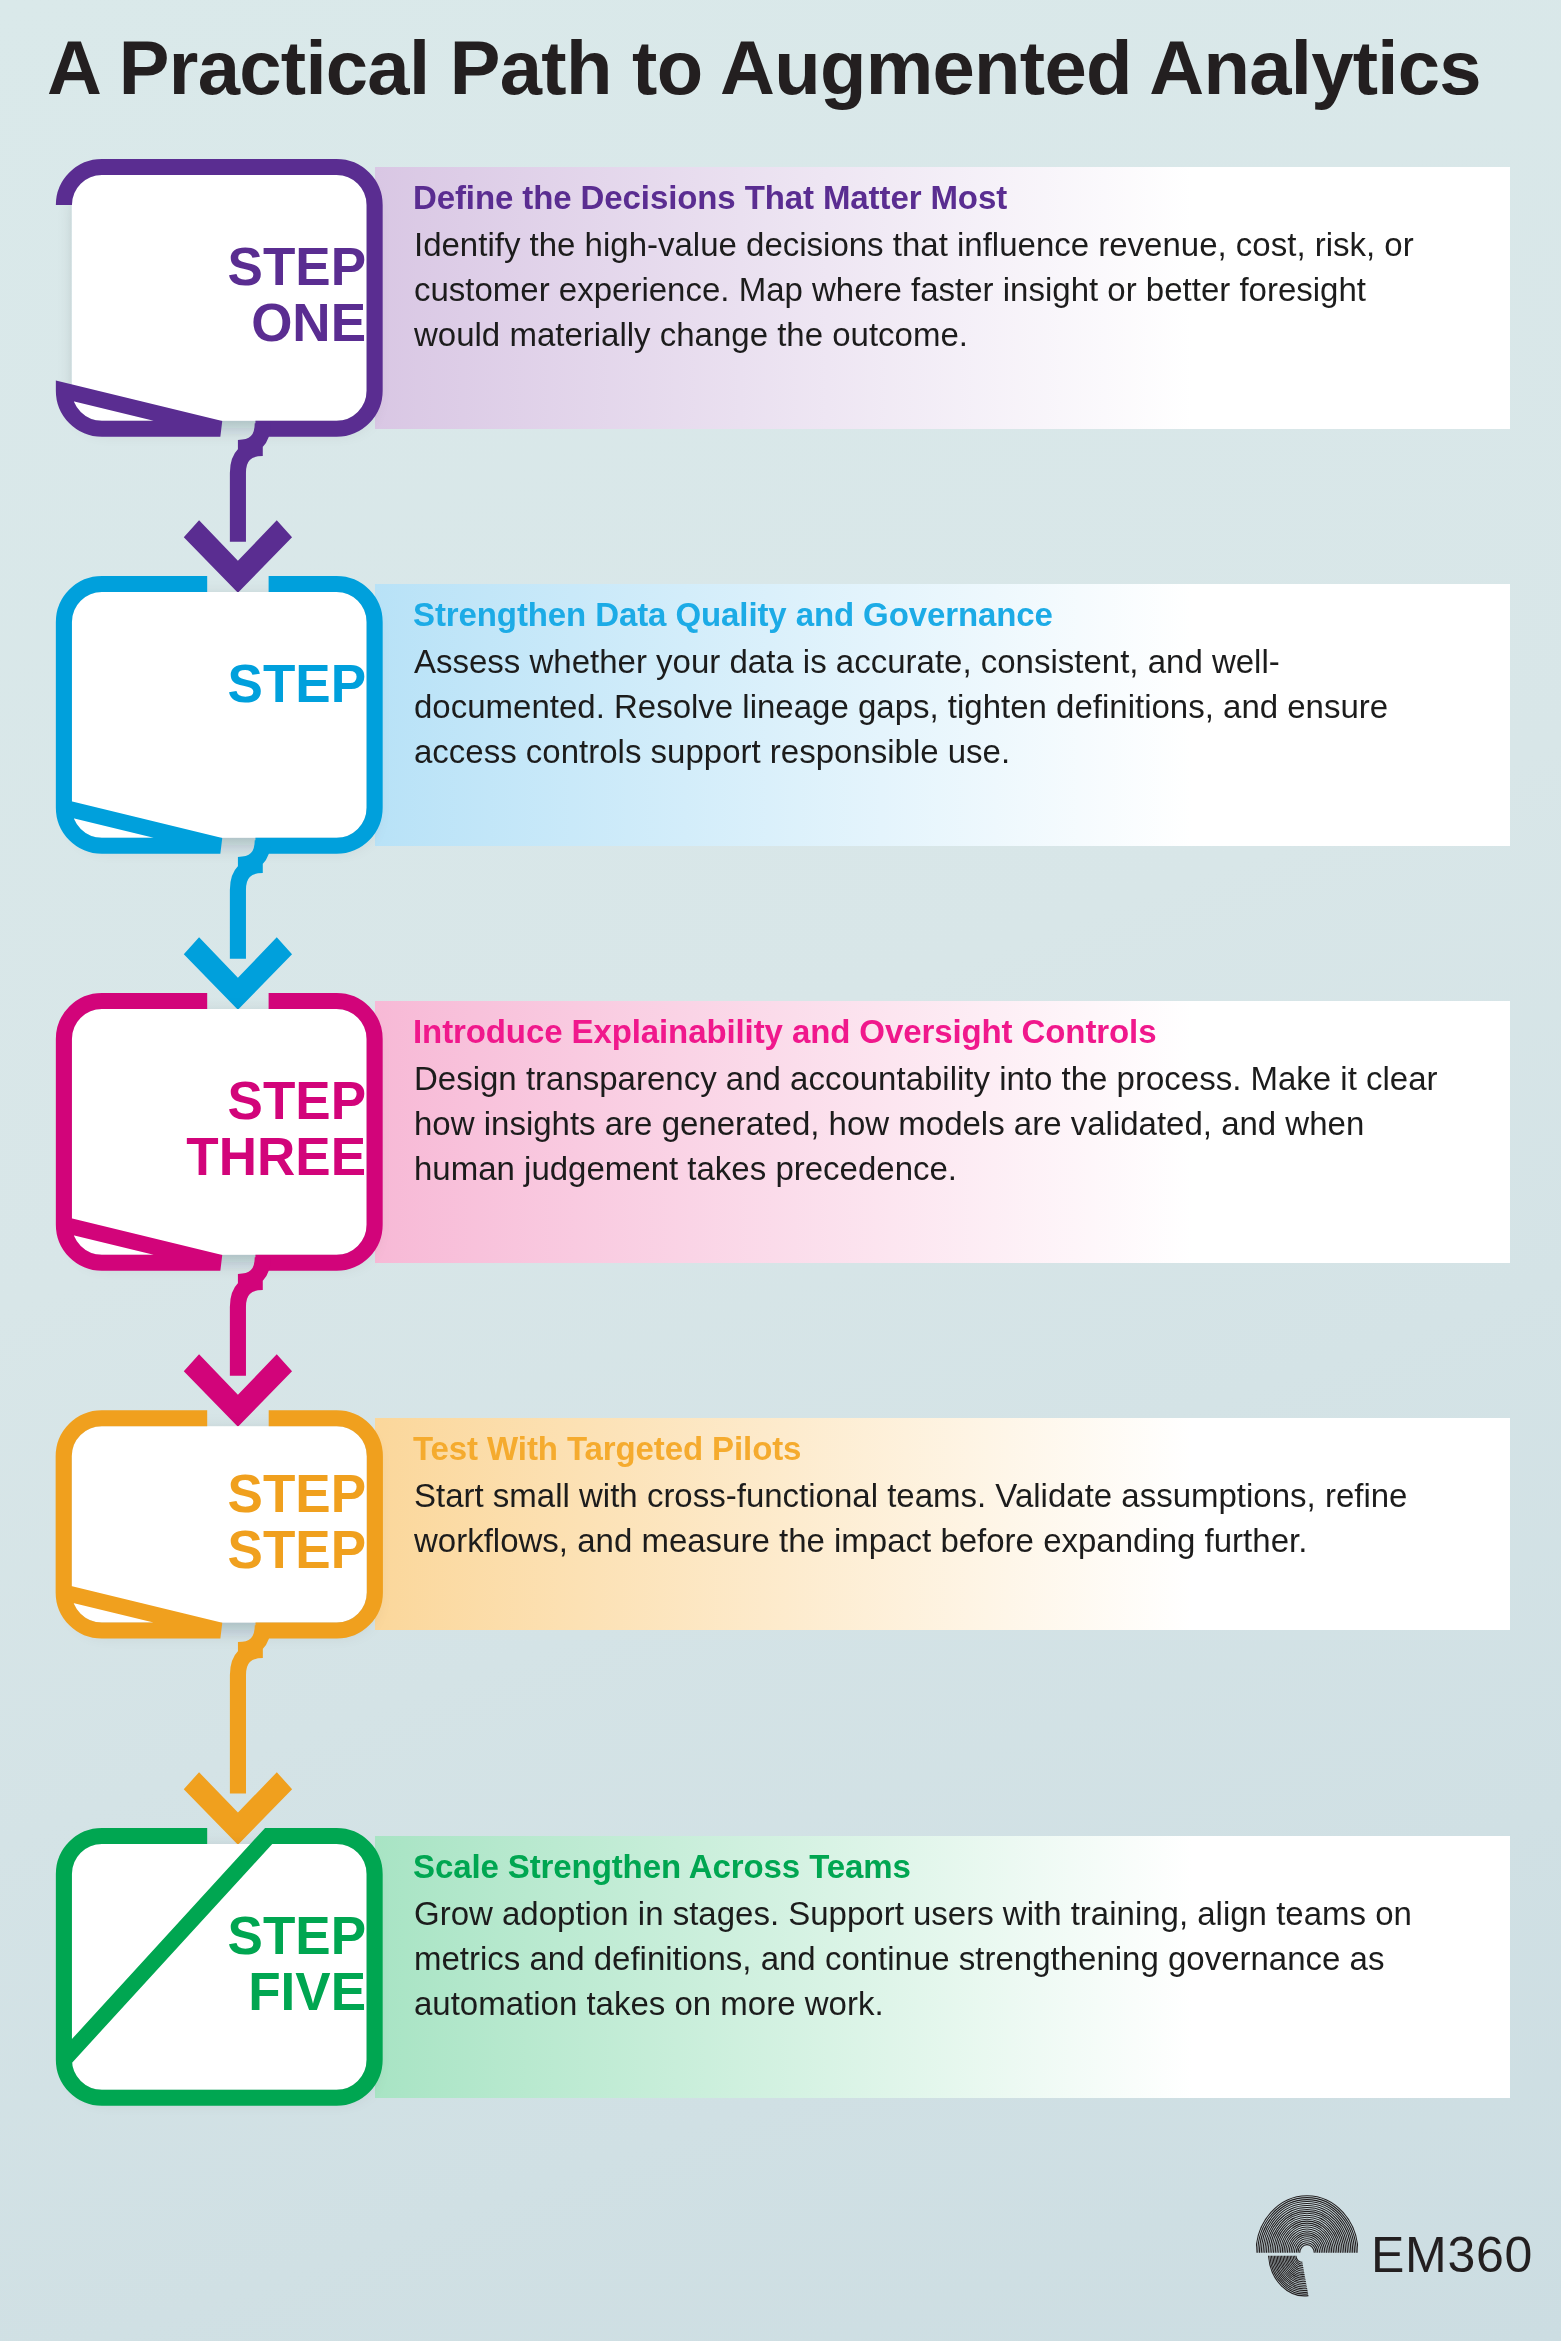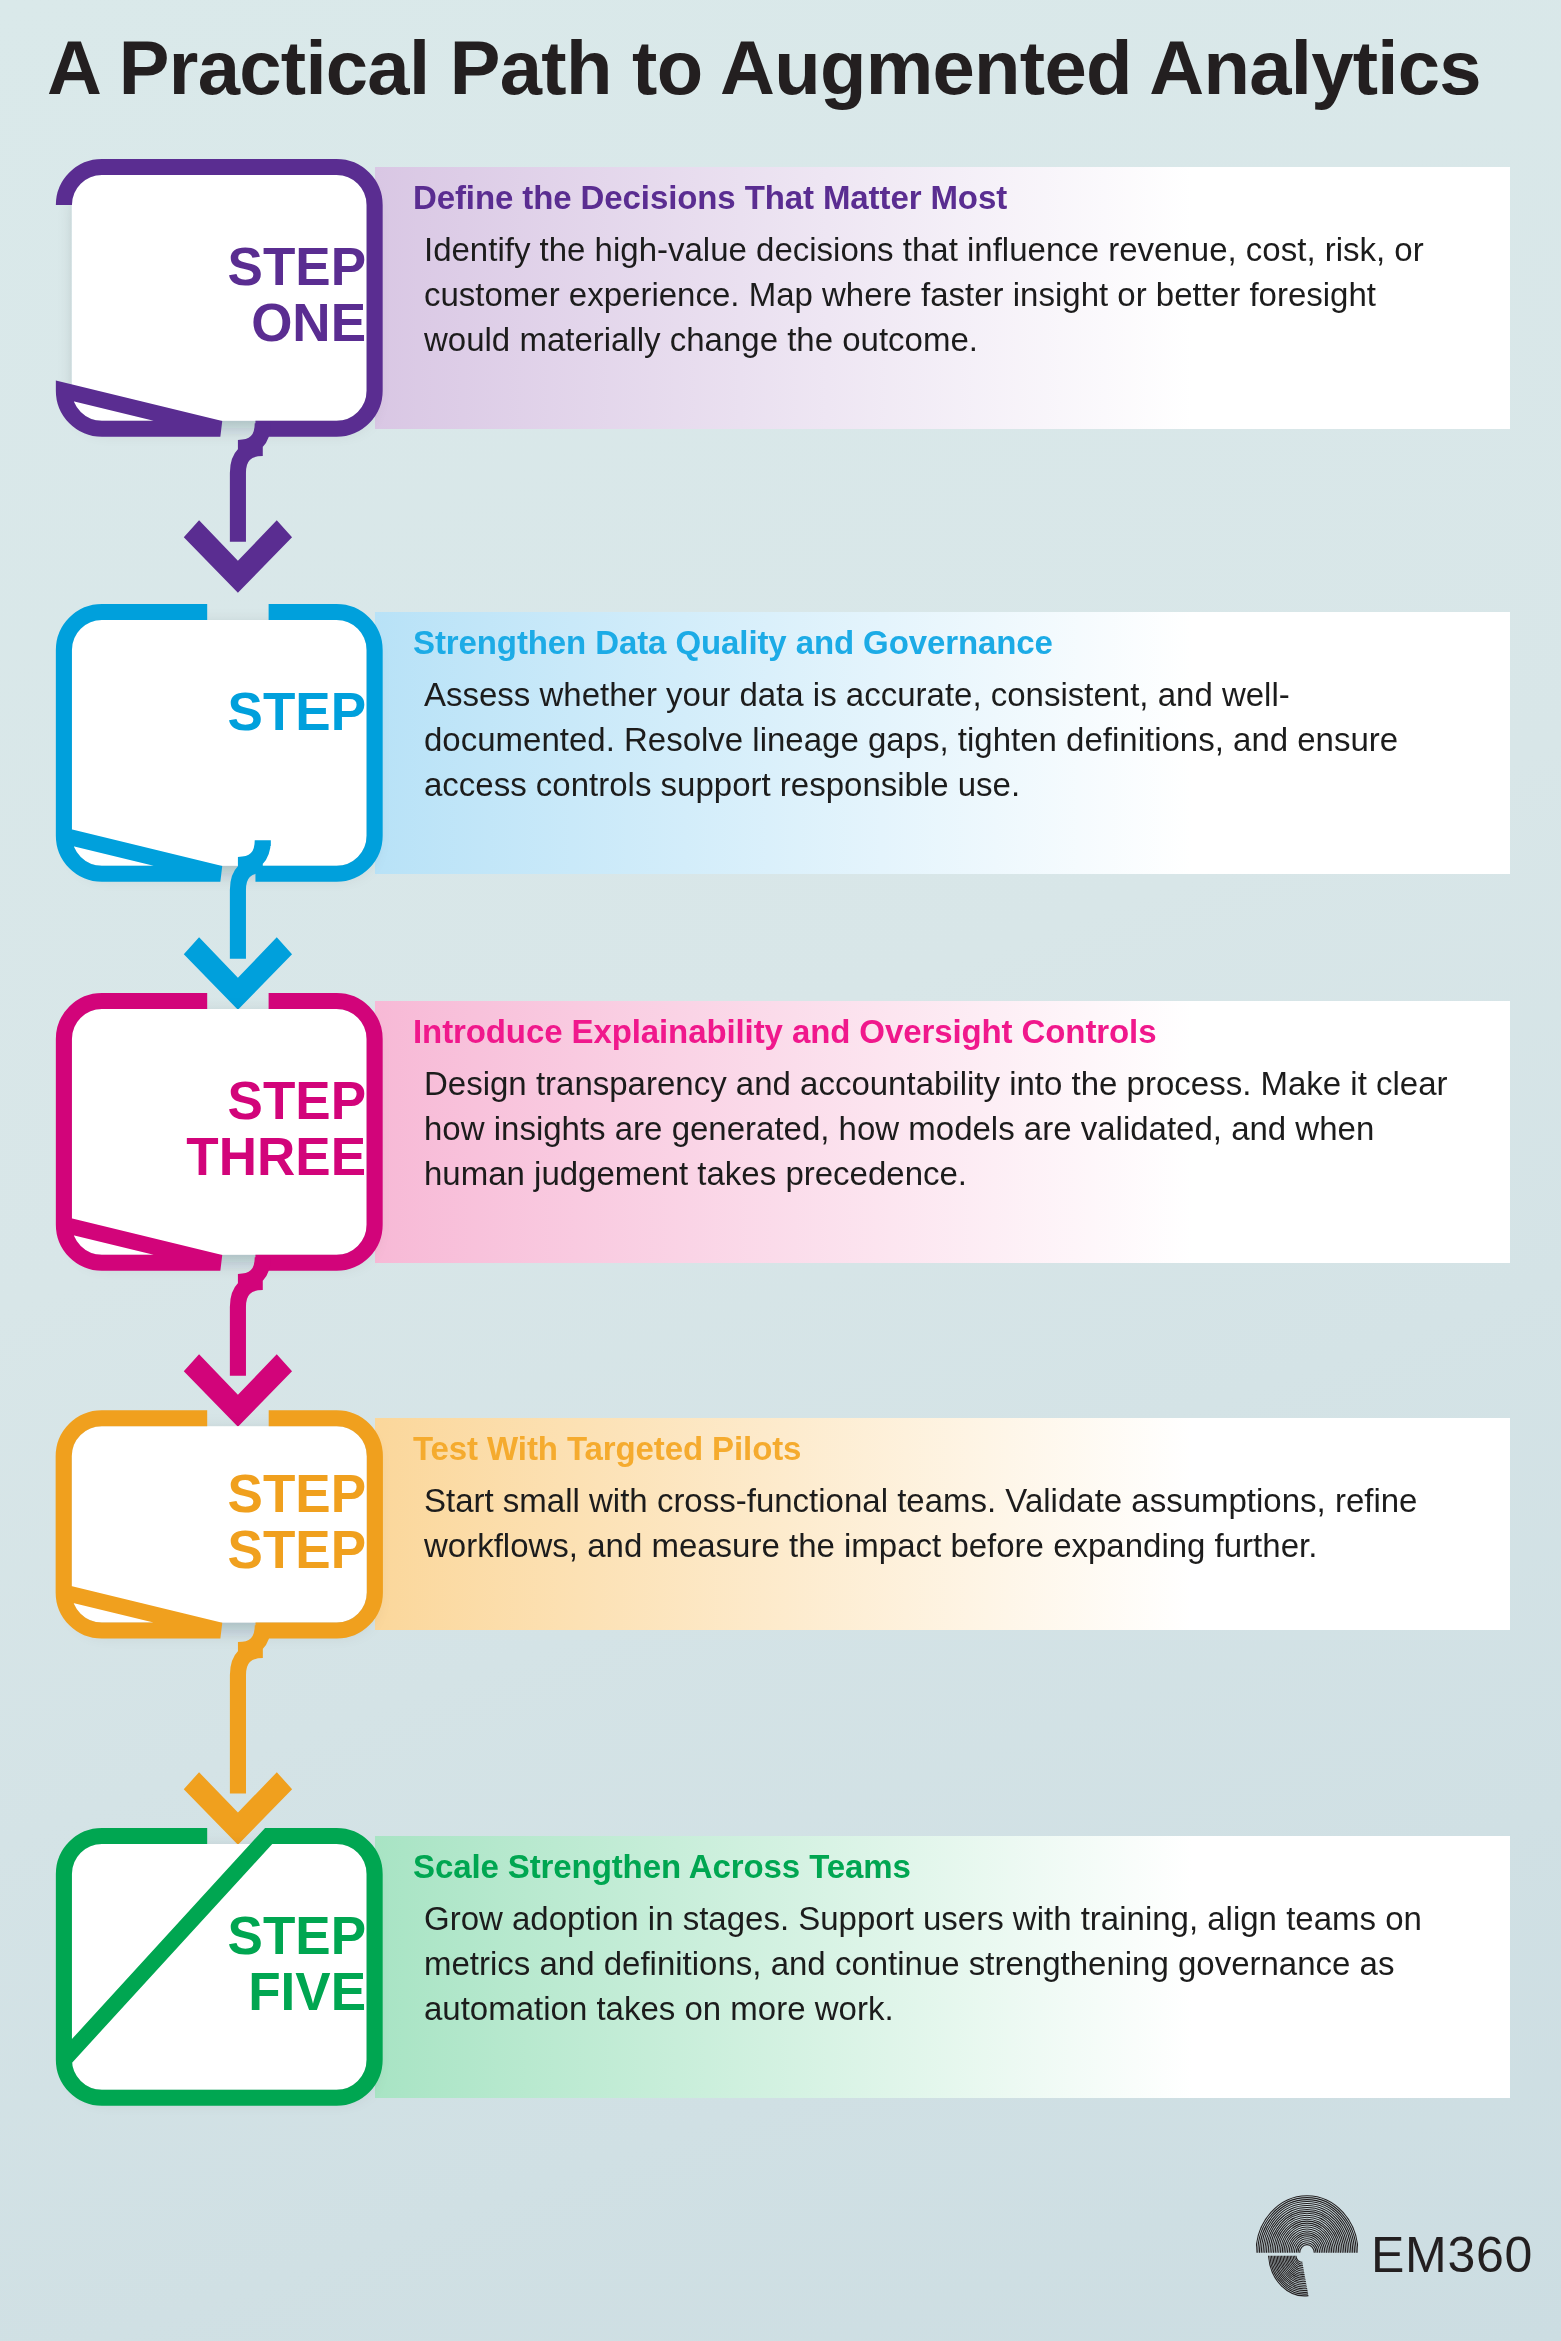--- a/index.html
+++ b/index.html
@@ -59,21 +59,21 @@
     font-weight: bold;
     line-height: 1.12;
     margin: 0 0 5.9px 0;
     letter-spacing: -0.1px;
     white-space: nowrap;
   }
   .panel-body {
     font-size: 33px;
     line-height: 1.36;
     color: #1c1c1c;
-    margin: 11px;
+    margin: 1px;
     max-width: 1032px;
   }
 
   
   .box-layer {
     position: absolute;
     left: 0;
     top: 0;
     width: 410px;
     height: 100%;
@@ -157,21 +157,21 @@
                   Q 325 26 325 60
                   L 325 154" fill="none" stroke="#5a2d91" stroke-width="22"></path>
          <path d="M 251 148
                   L 325 224
                   L 399 148
                   L 378.1 124.9
                   L 325 180
                   L 271.9 124.9 Z" fill="#5a2d91"></path>
        </svg>
       </div>
-      <div class="step-row" style="top: 612px; height: 262px; padding-left: 27px;">
+      <div class="step-row" style="top: 584px; height: 262px; padding-left: 27px;">
         <div class="panel" style="height: 262px; background: linear-gradient(to right, rgb(184, 226, 247) 0%, rgb(255, 255, 255) 72%, rgb(255, 255, 255) 100%);">
           <div class="panel-heading" style="color: rgb(28, 171, 230);">Strengthen Data Quality and Governance</div>
           <div class="panel-body">Assess whether your data is accurate, consistent, and well-documented. Resolve lineage gaps, tighten definitions, and ensure access controls support responsible use.</div>
         </div>
         <div class="box-layer">
           <svg width="410" height="291" viewBox="0 0 560 398">
        <defs>
          <filter id="sh1" x="-30%" y="-30%" width="190%" height="190%">
            <feDropShadow dx="6" dy="10" stdDeviation="12" flood-color="#0b2b33" flood-opacity="0.22"></feDropShadow>
          </filter>

